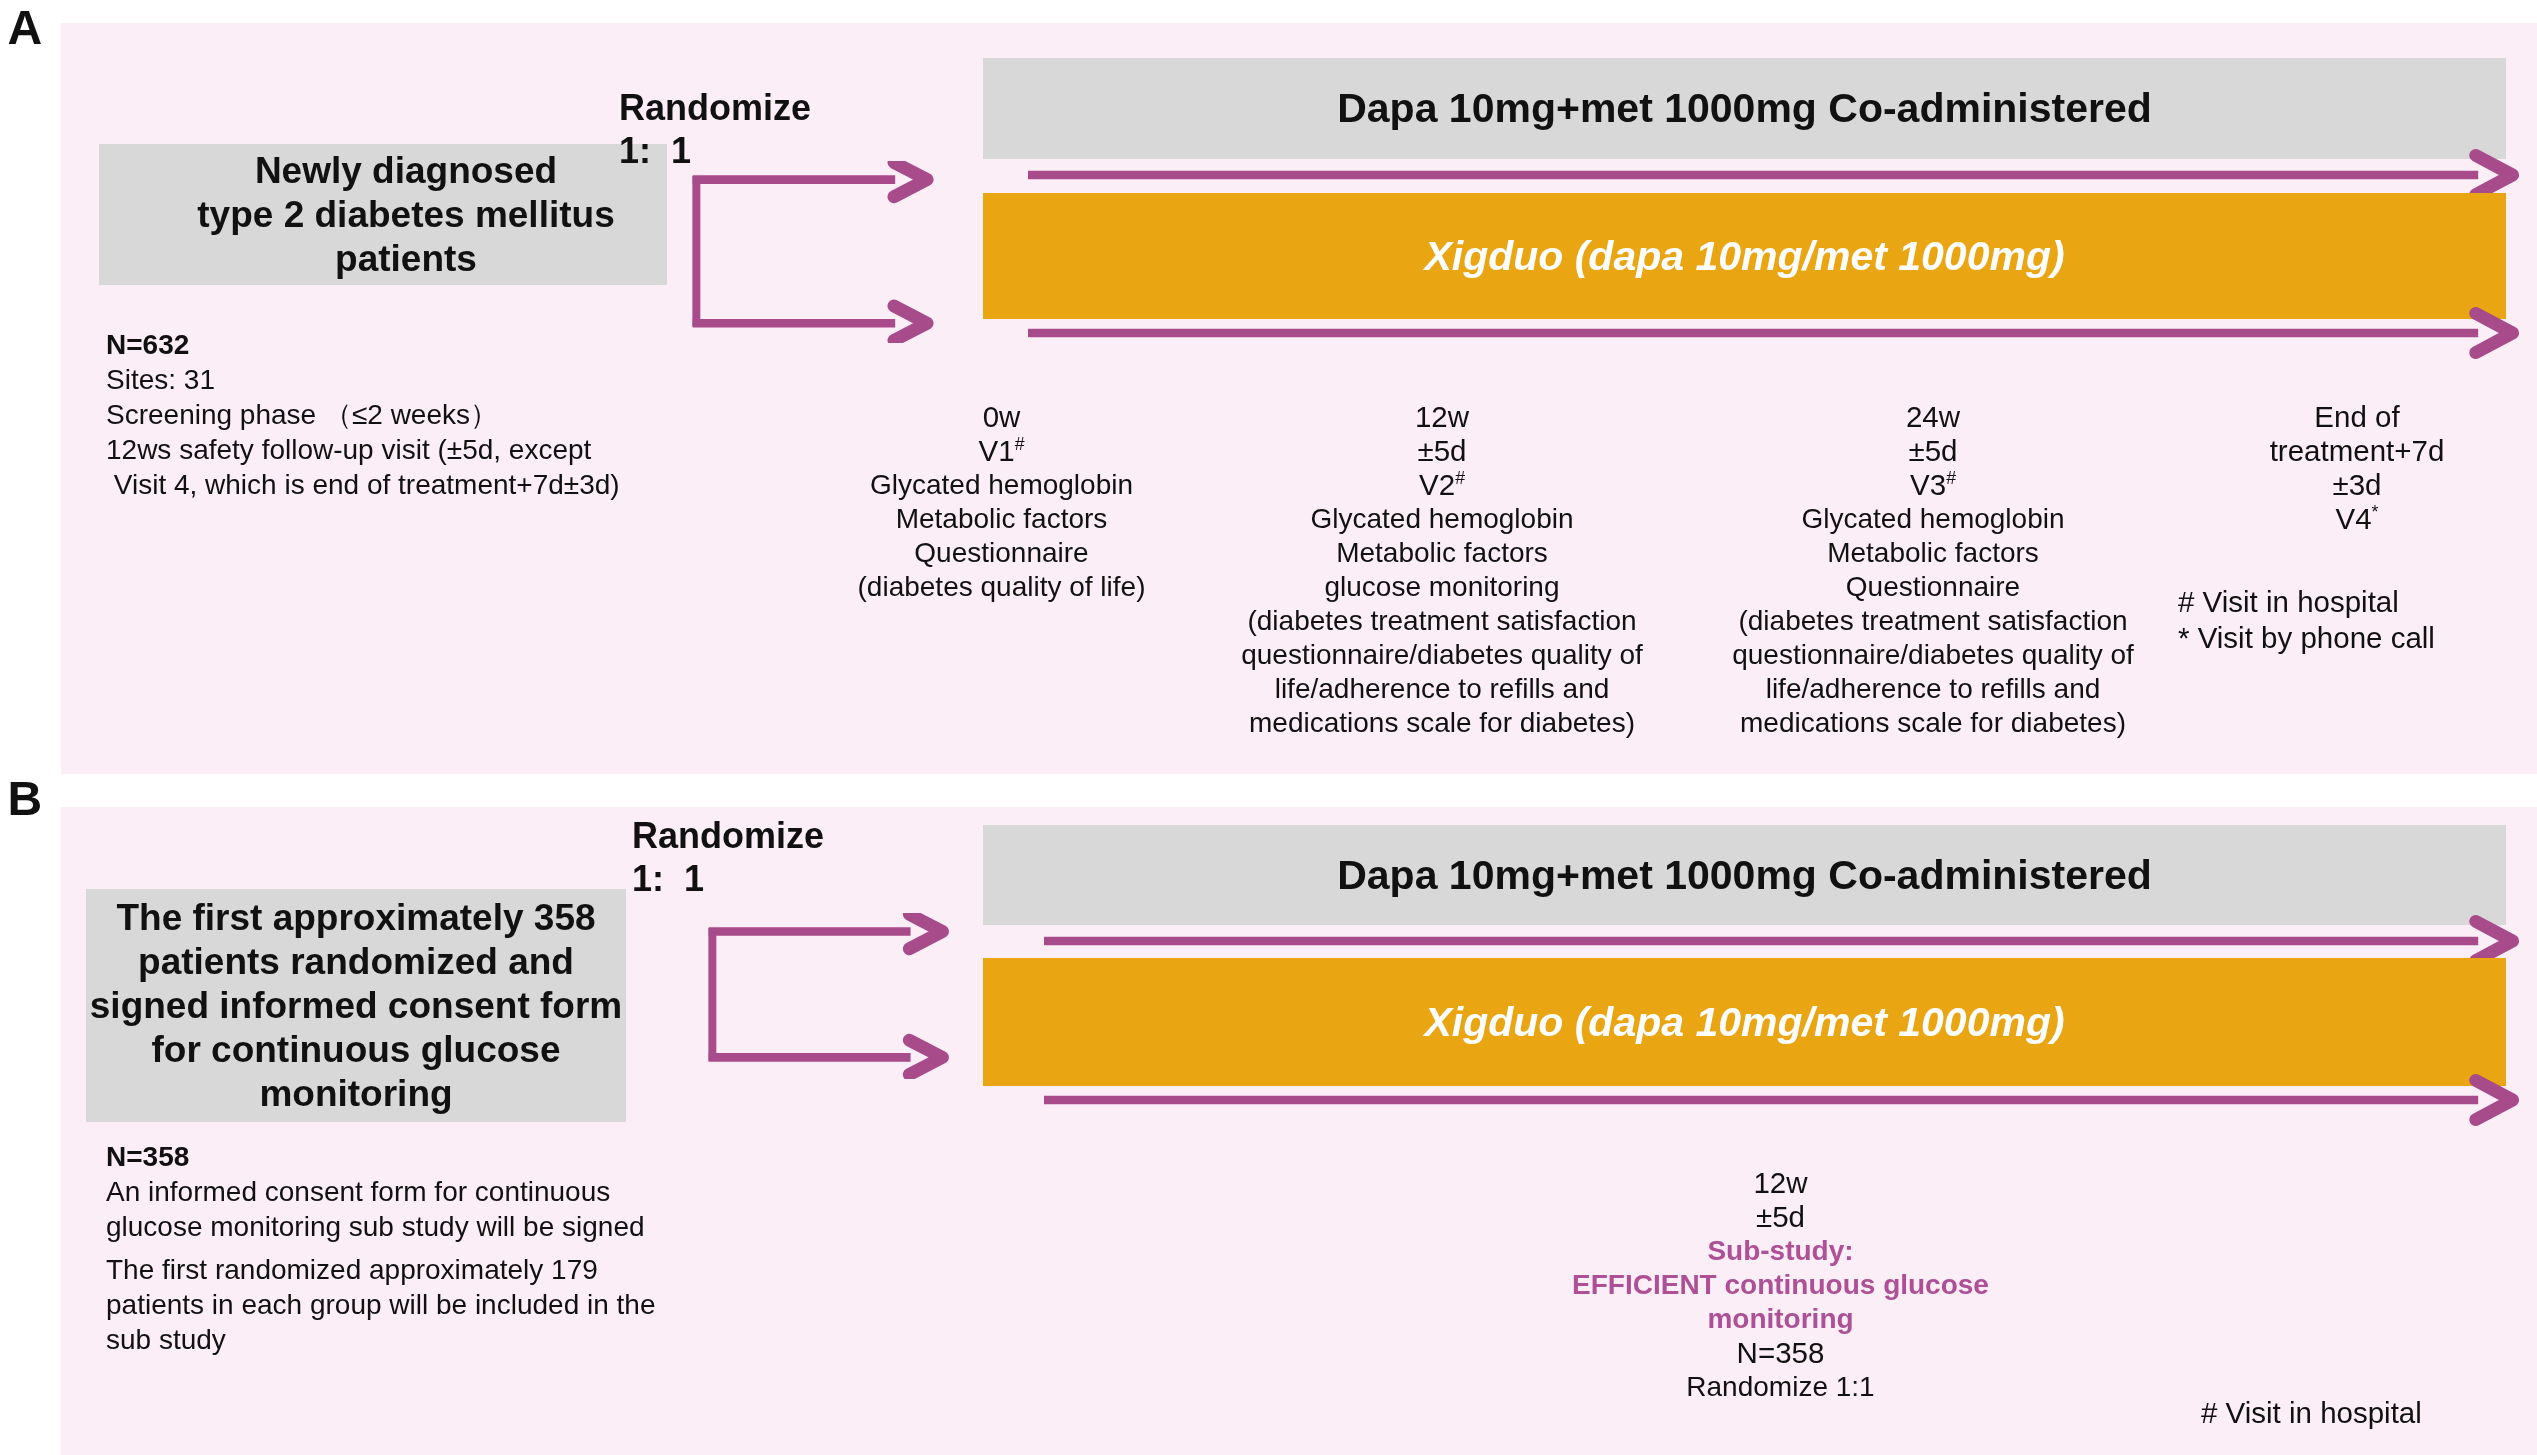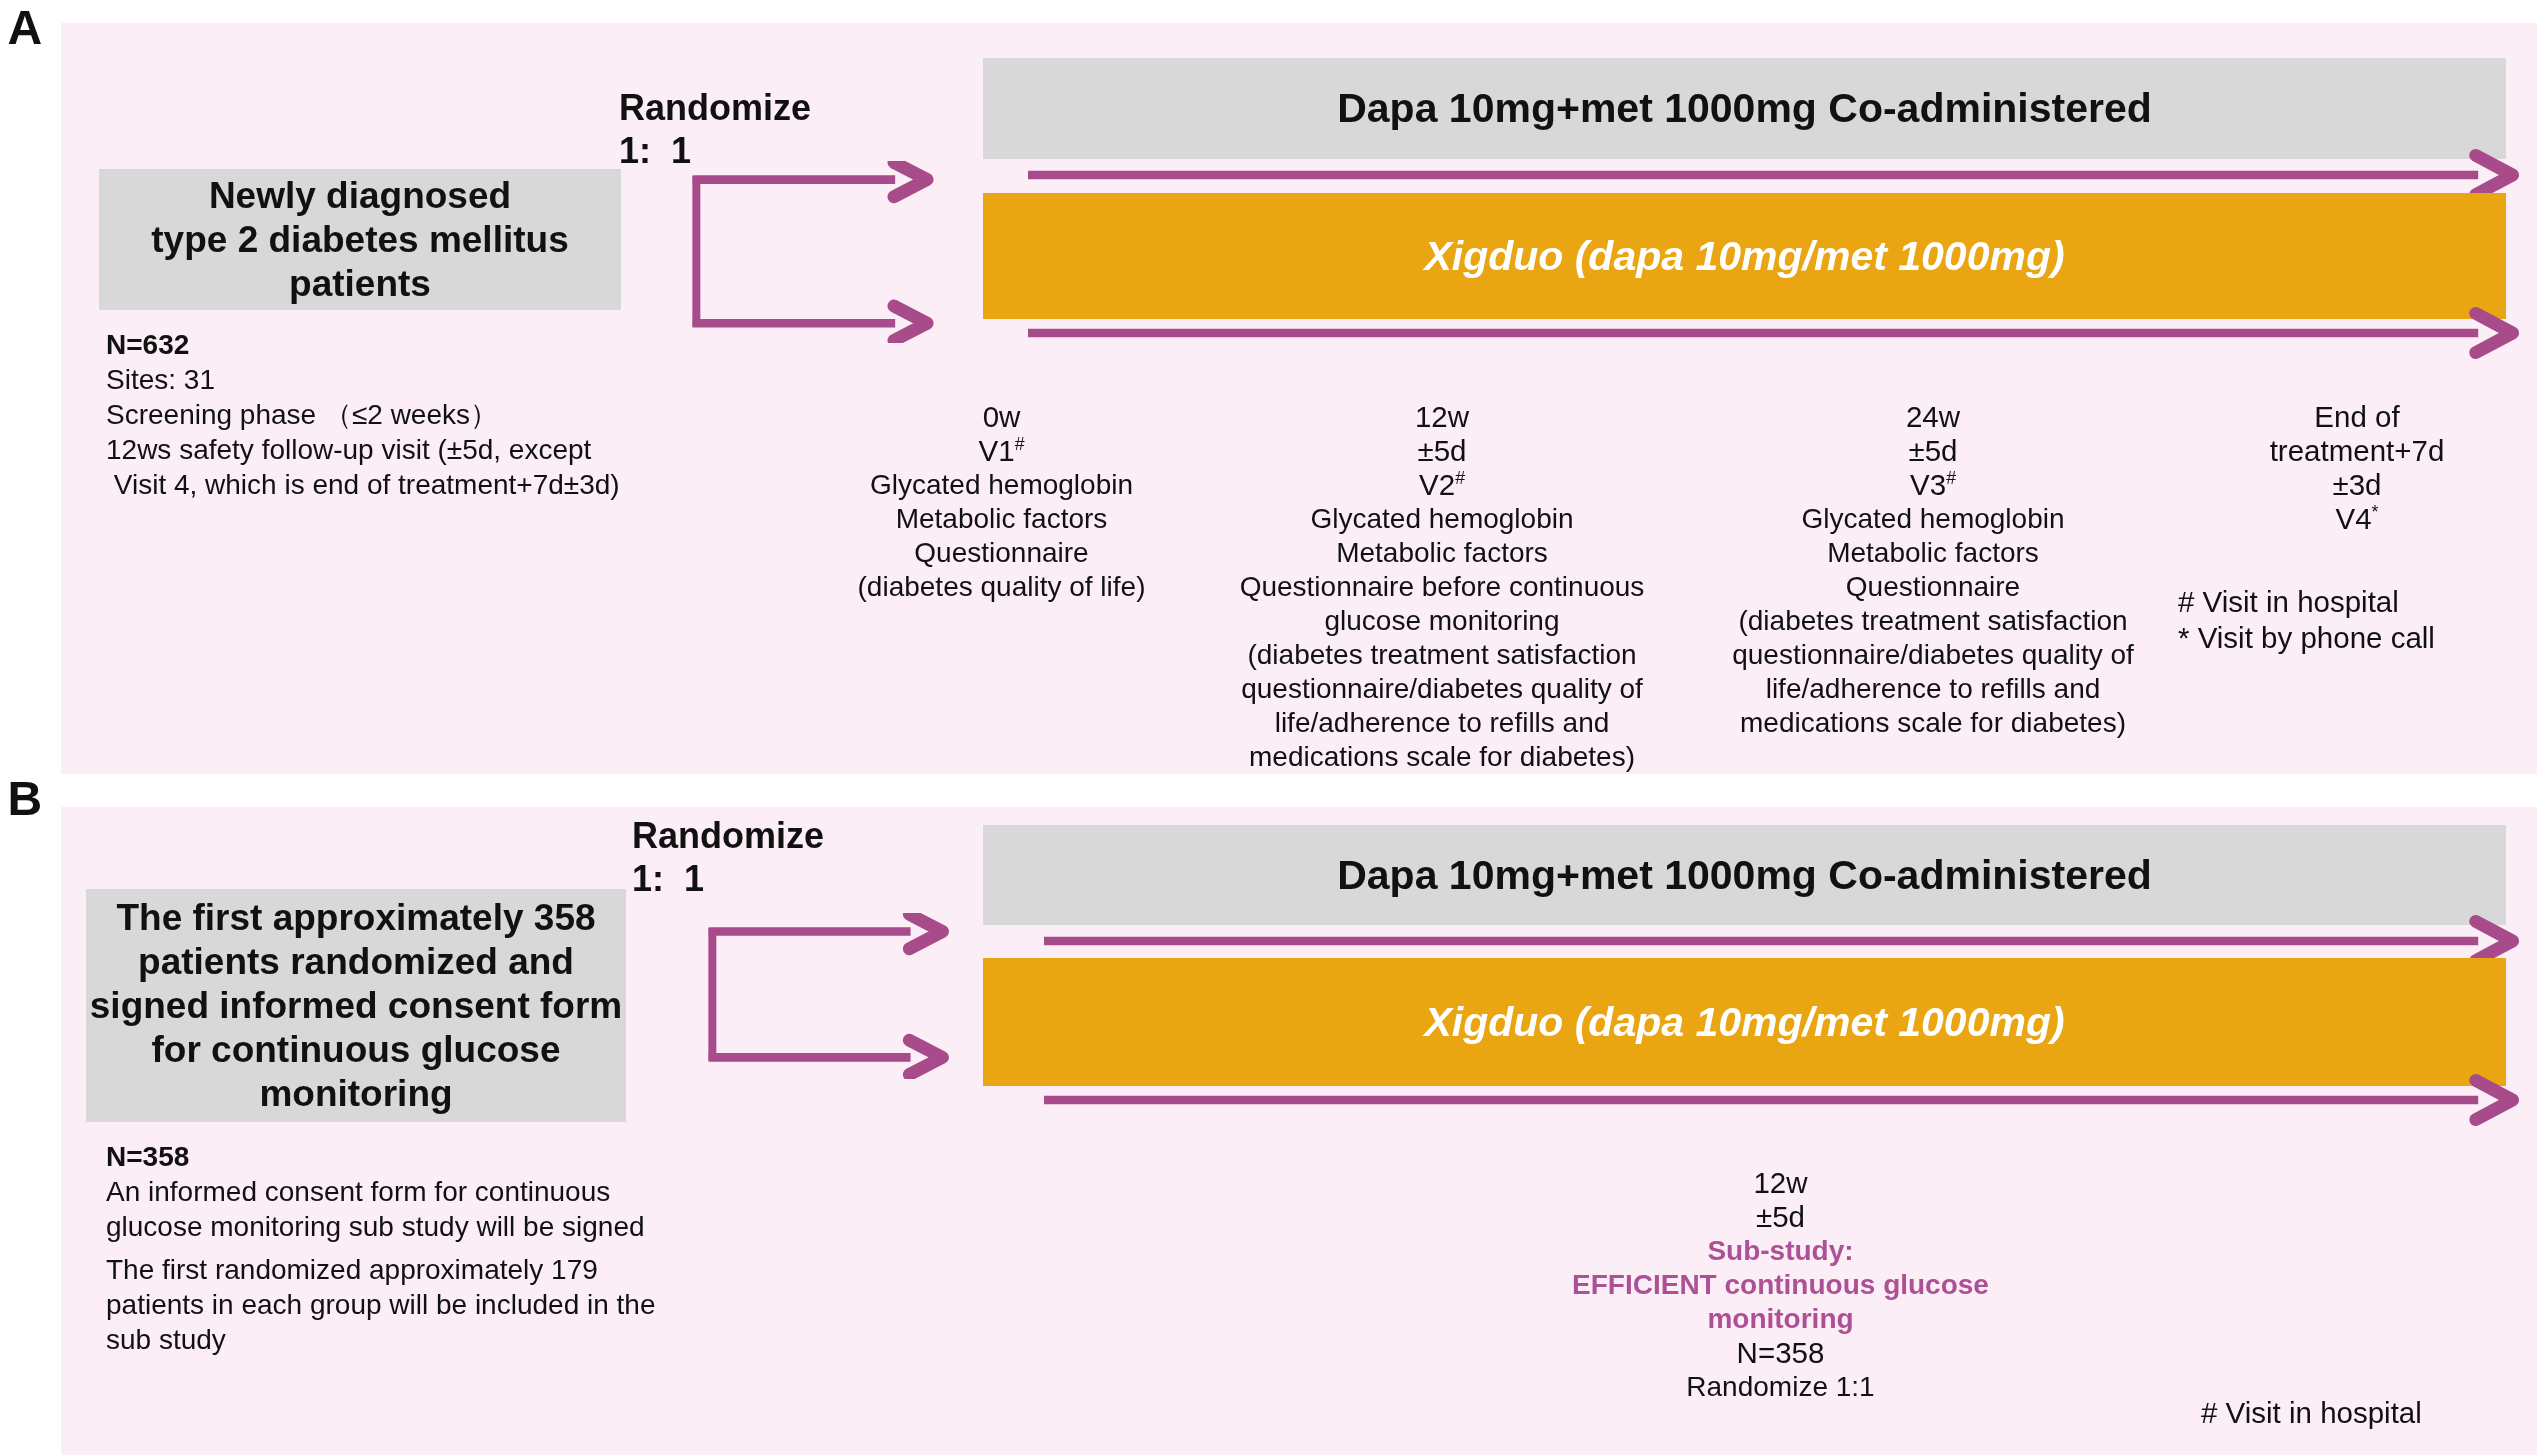--- a/index.html
+++ b/index.html
@@ -37,21 +37,21 @@
   svg .vbar{stroke-width:13;}
   svg .head{stroke-width:21;stroke-linecap:round;stroke-linejoin:round;}
 </style>
 </head>
 <body>
 
 <section class="abs" style="inset:0;">
   <div class="abs panel-bg" style="left:61px;top:23px;width:2477px;height:751px;"></div>
   <div class="abs panel-label" style="left:7.4px;top:3.7px;">A</div>
 
-  <div class="abs popbox" style="left:99px;top:169px;width:522px;height:141px;">
+  <div class="abs popbox" style="left:99px;top:144px;width:522px;height:141px;padding-left:46px;">
     <div class="line">Newly diagnosed</div>
     <div class="line">type 2 diabetes mellitus</div>
     <div class="line">patients</div>
   </div>
 
   <div class="abs notes" style="left:106px;top:327px;">
     <div class="line b">N=632</div>
     <div class="line">Sites: 31</div>
     <div class="line">Screening phase （≤2 weeks）</div>
     <div class="line">12ws safety follow-up visit (±5d, except</div>
@@ -97,21 +97,20 @@
     <div class="line">Questionnaire</div>
     <div class="line">(diabetes quality of life)</div>
   </div>
 
   <div class="abs tcol" style="left:1215px;top:400px;width:454px;">
     <div class="line b">12w</div>
     <div class="line b">±5d</div>
     <div class="line b"><span>V2</span><sup>#</sup></div>
     <div class="line">Glycated hemoglobin</div>
     <div class="line">Metabolic factors</div>
-    <div class="line">Questionnaire before continuous</div>
     <div class="line">glucose monitoring</div>
     <div class="line">(diabetes treatment satisfaction</div>
     <div class="line">questionnaire/diabetes quality of</div>
     <div class="line">life/adherence to refills and</div>
     <div class="line">medications scale for diabetes)</div>
   </div>
 
   <div class="abs tcol" style="left:1706px;top:400px;width:454px;">
     <div class="line b">24w</div>
     <div class="line b">±5d</div>

